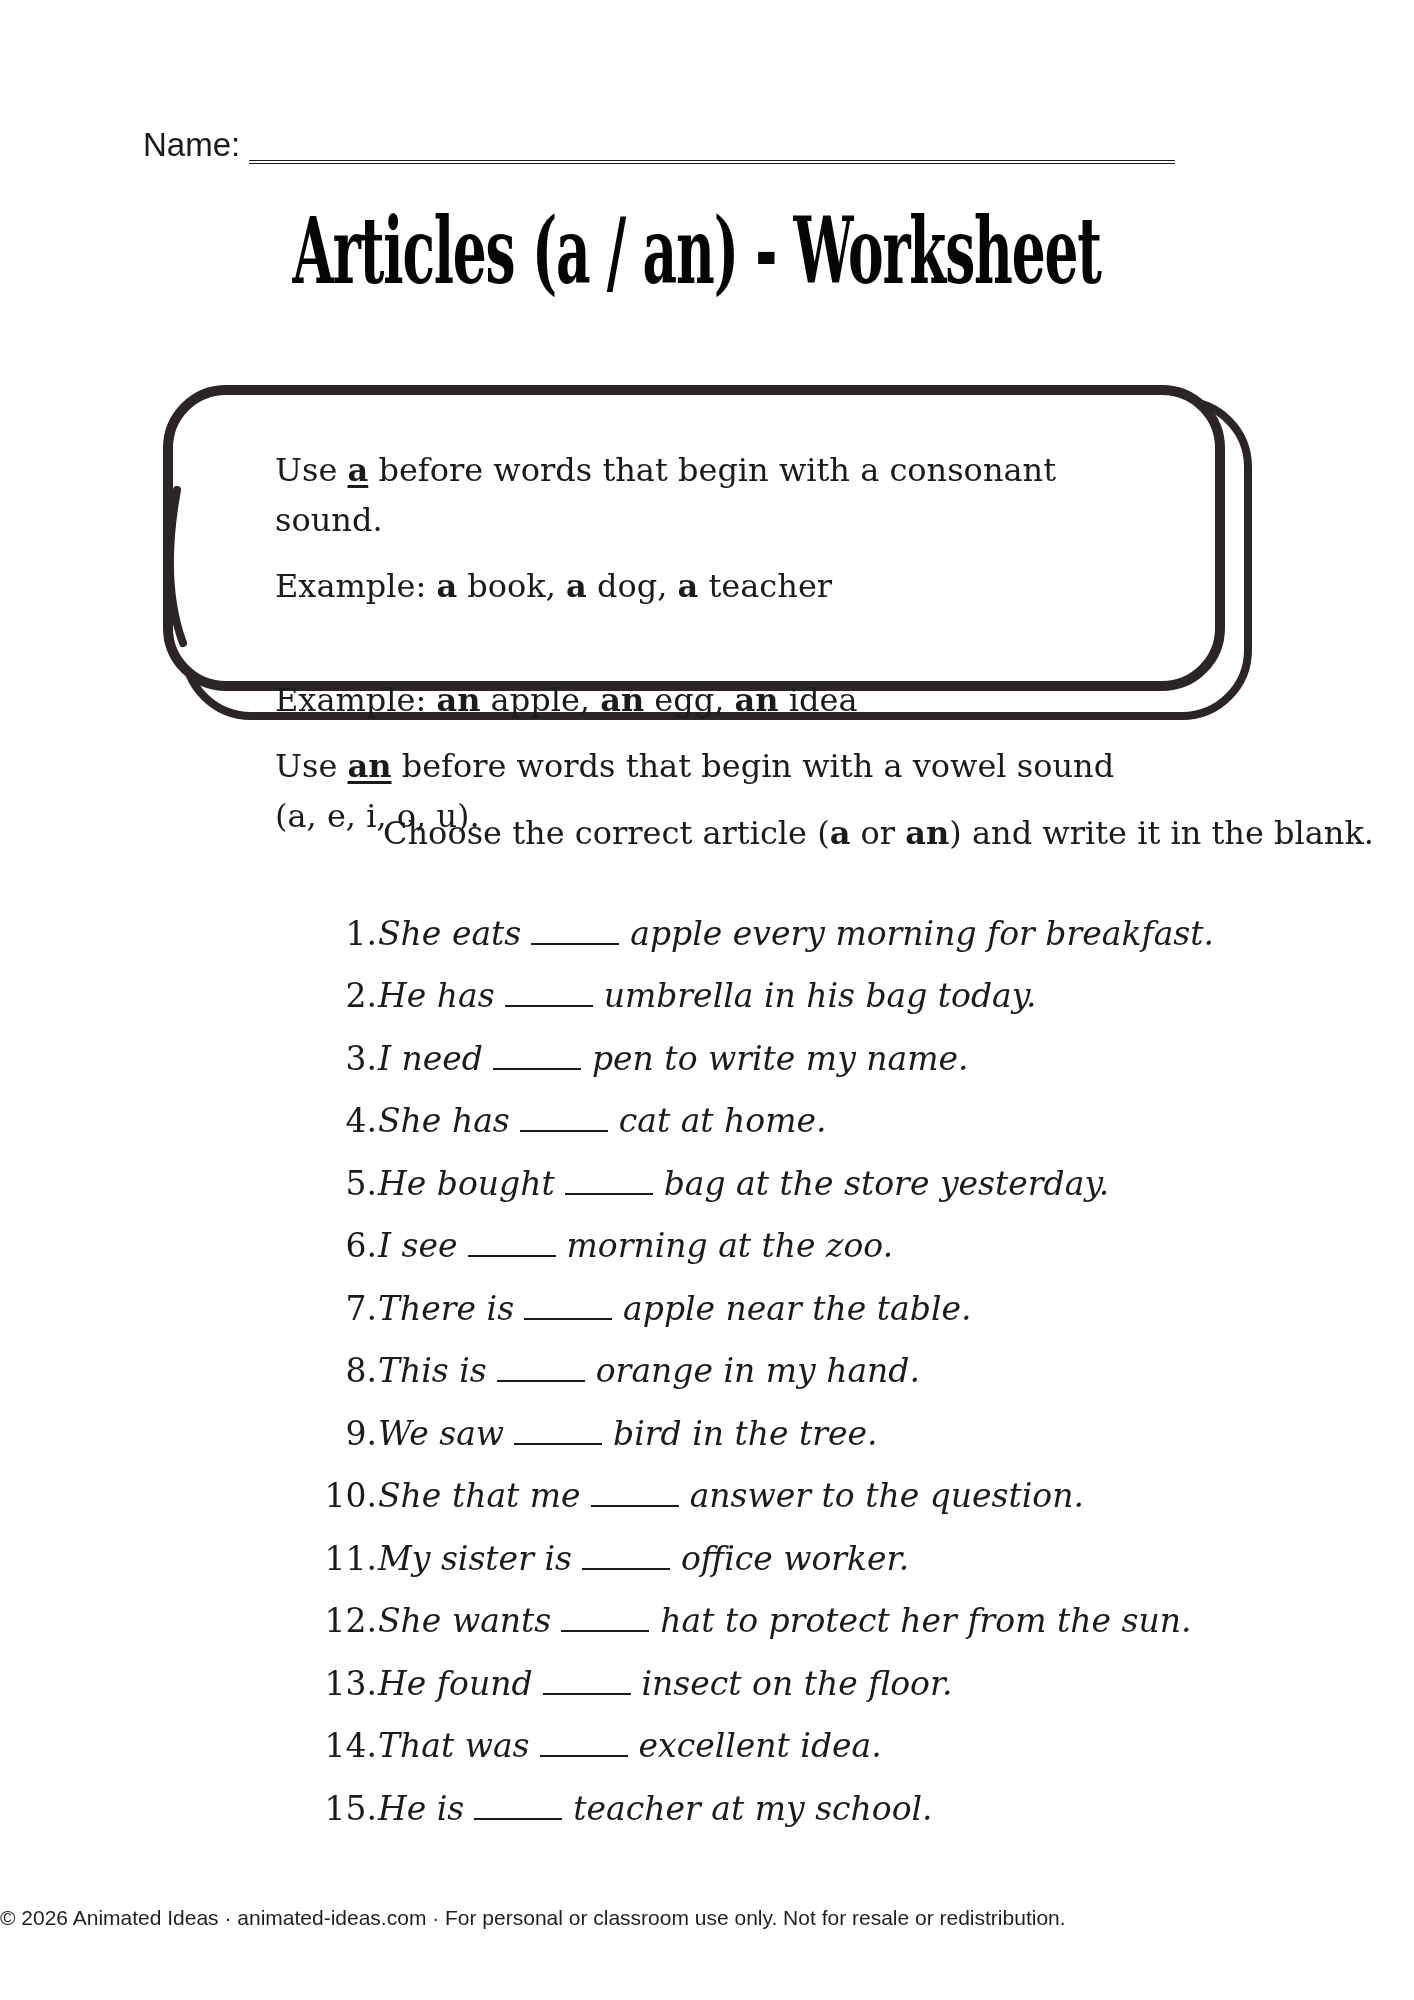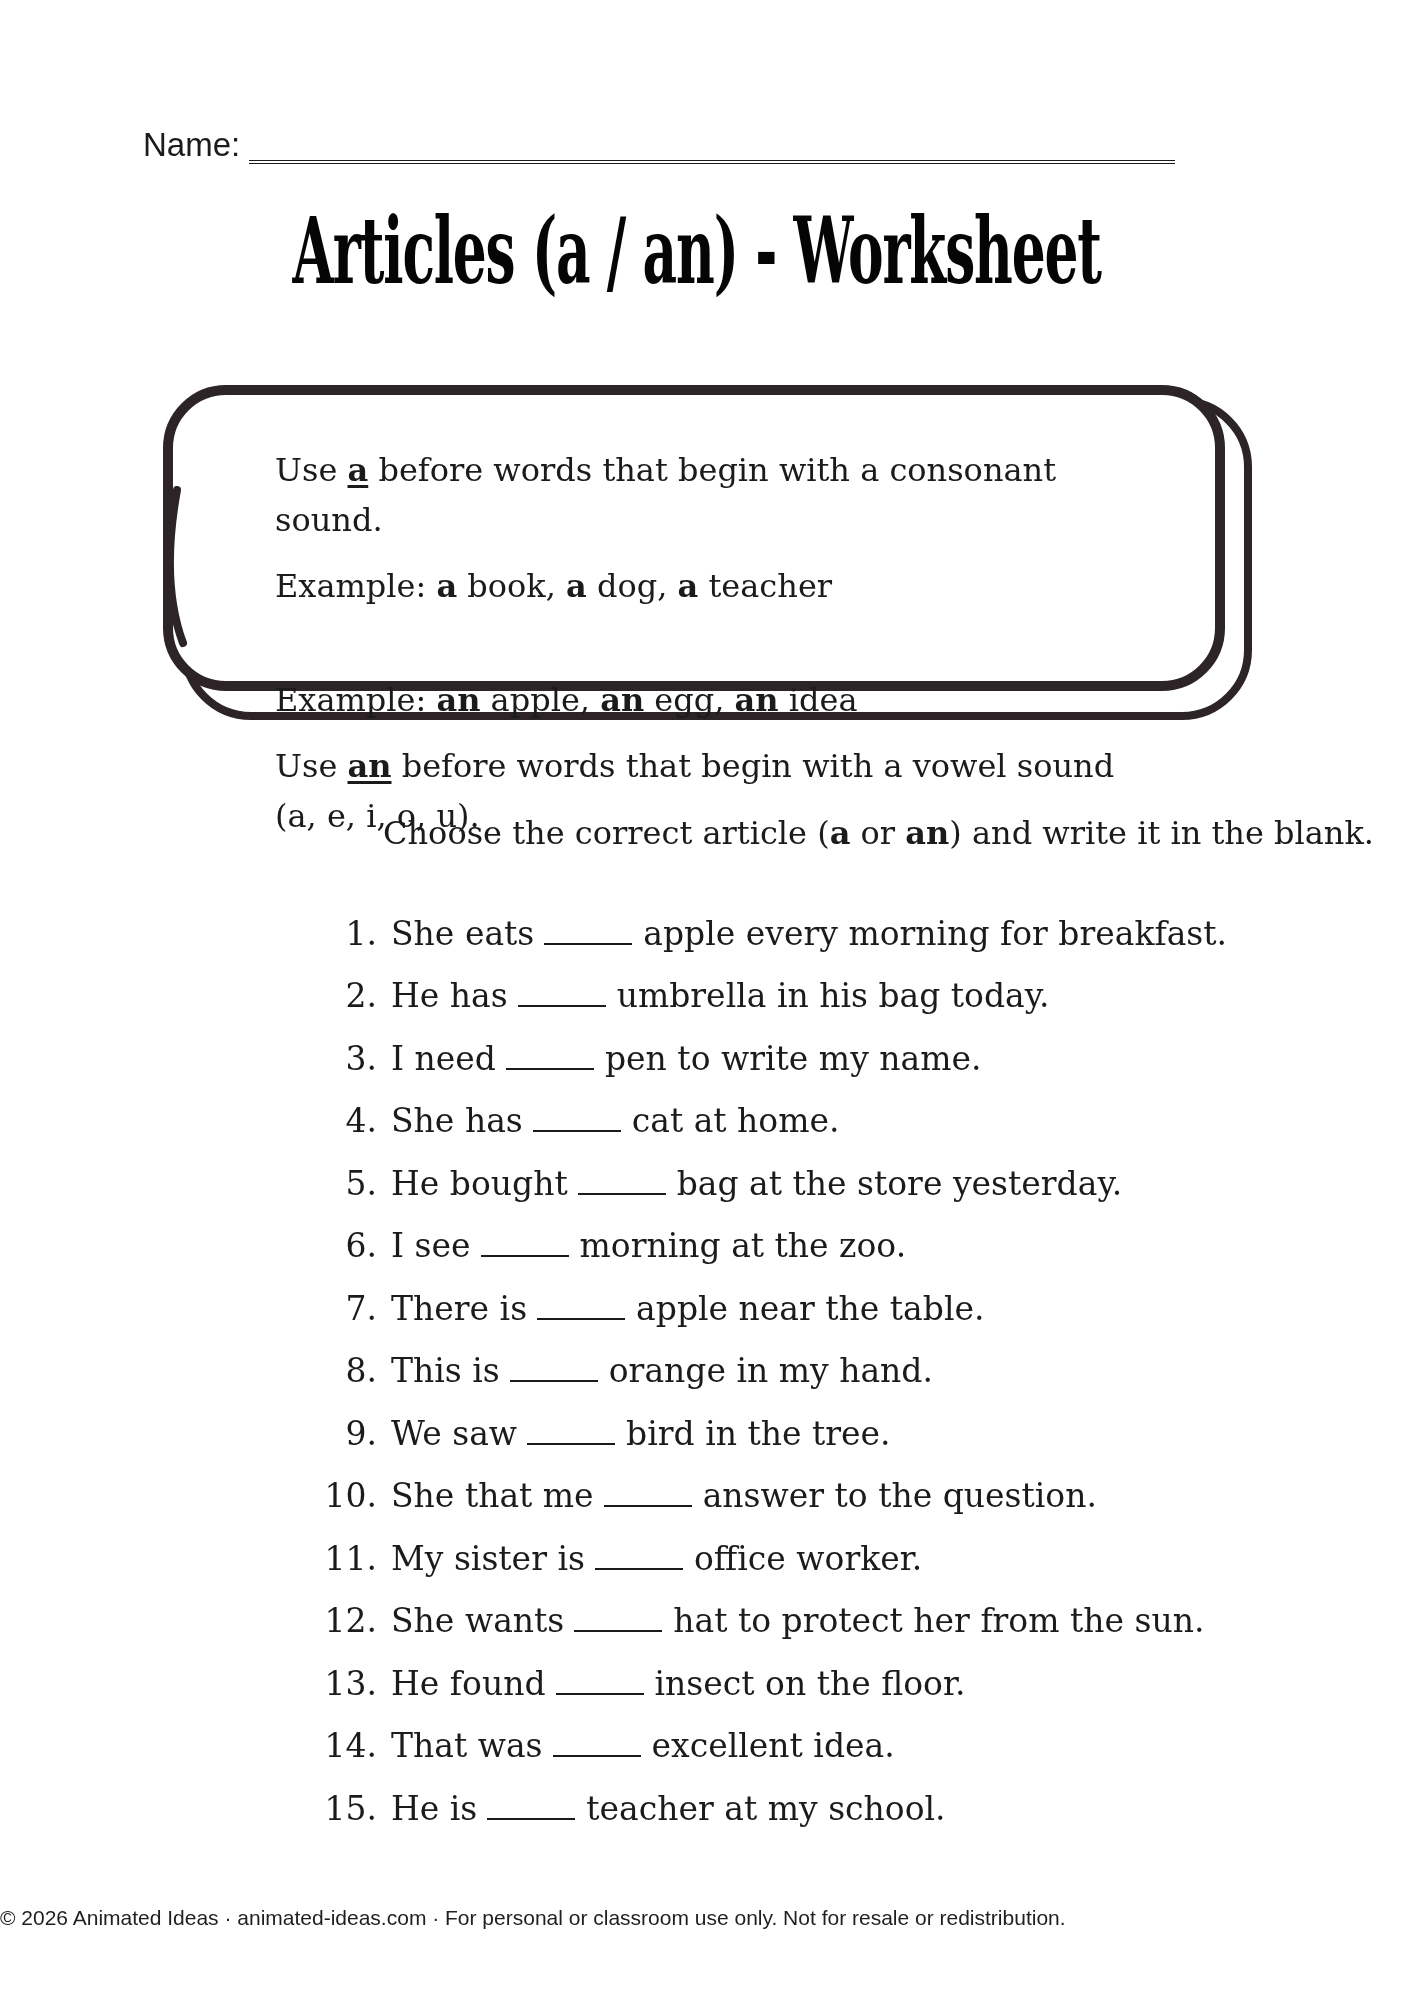--- a/index.html
+++ b/index.html
@@ -78,21 +78,21 @@
     list-style:none; margin:0; padding:0 0 0 293px;
     font-size:33px; color:var(--ink);
   }
   .questions li{
     height:62.5px;
     white-space:nowrap;
   }
   .qnum{
     display:inline-block; width:84px; text-align:right;
   }
-  .qtext{margin-left:14px;}
+  .qtext{margin-left:1px;font-style:italic;}
   .blank{
     display:inline-block;
     width:88px; height:1.05em;
     margin:0 11px 0 10px;
     border-bottom:2.5px solid var(--ink);
     vertical-align:baseline;
   }
 
   
   .footer{

